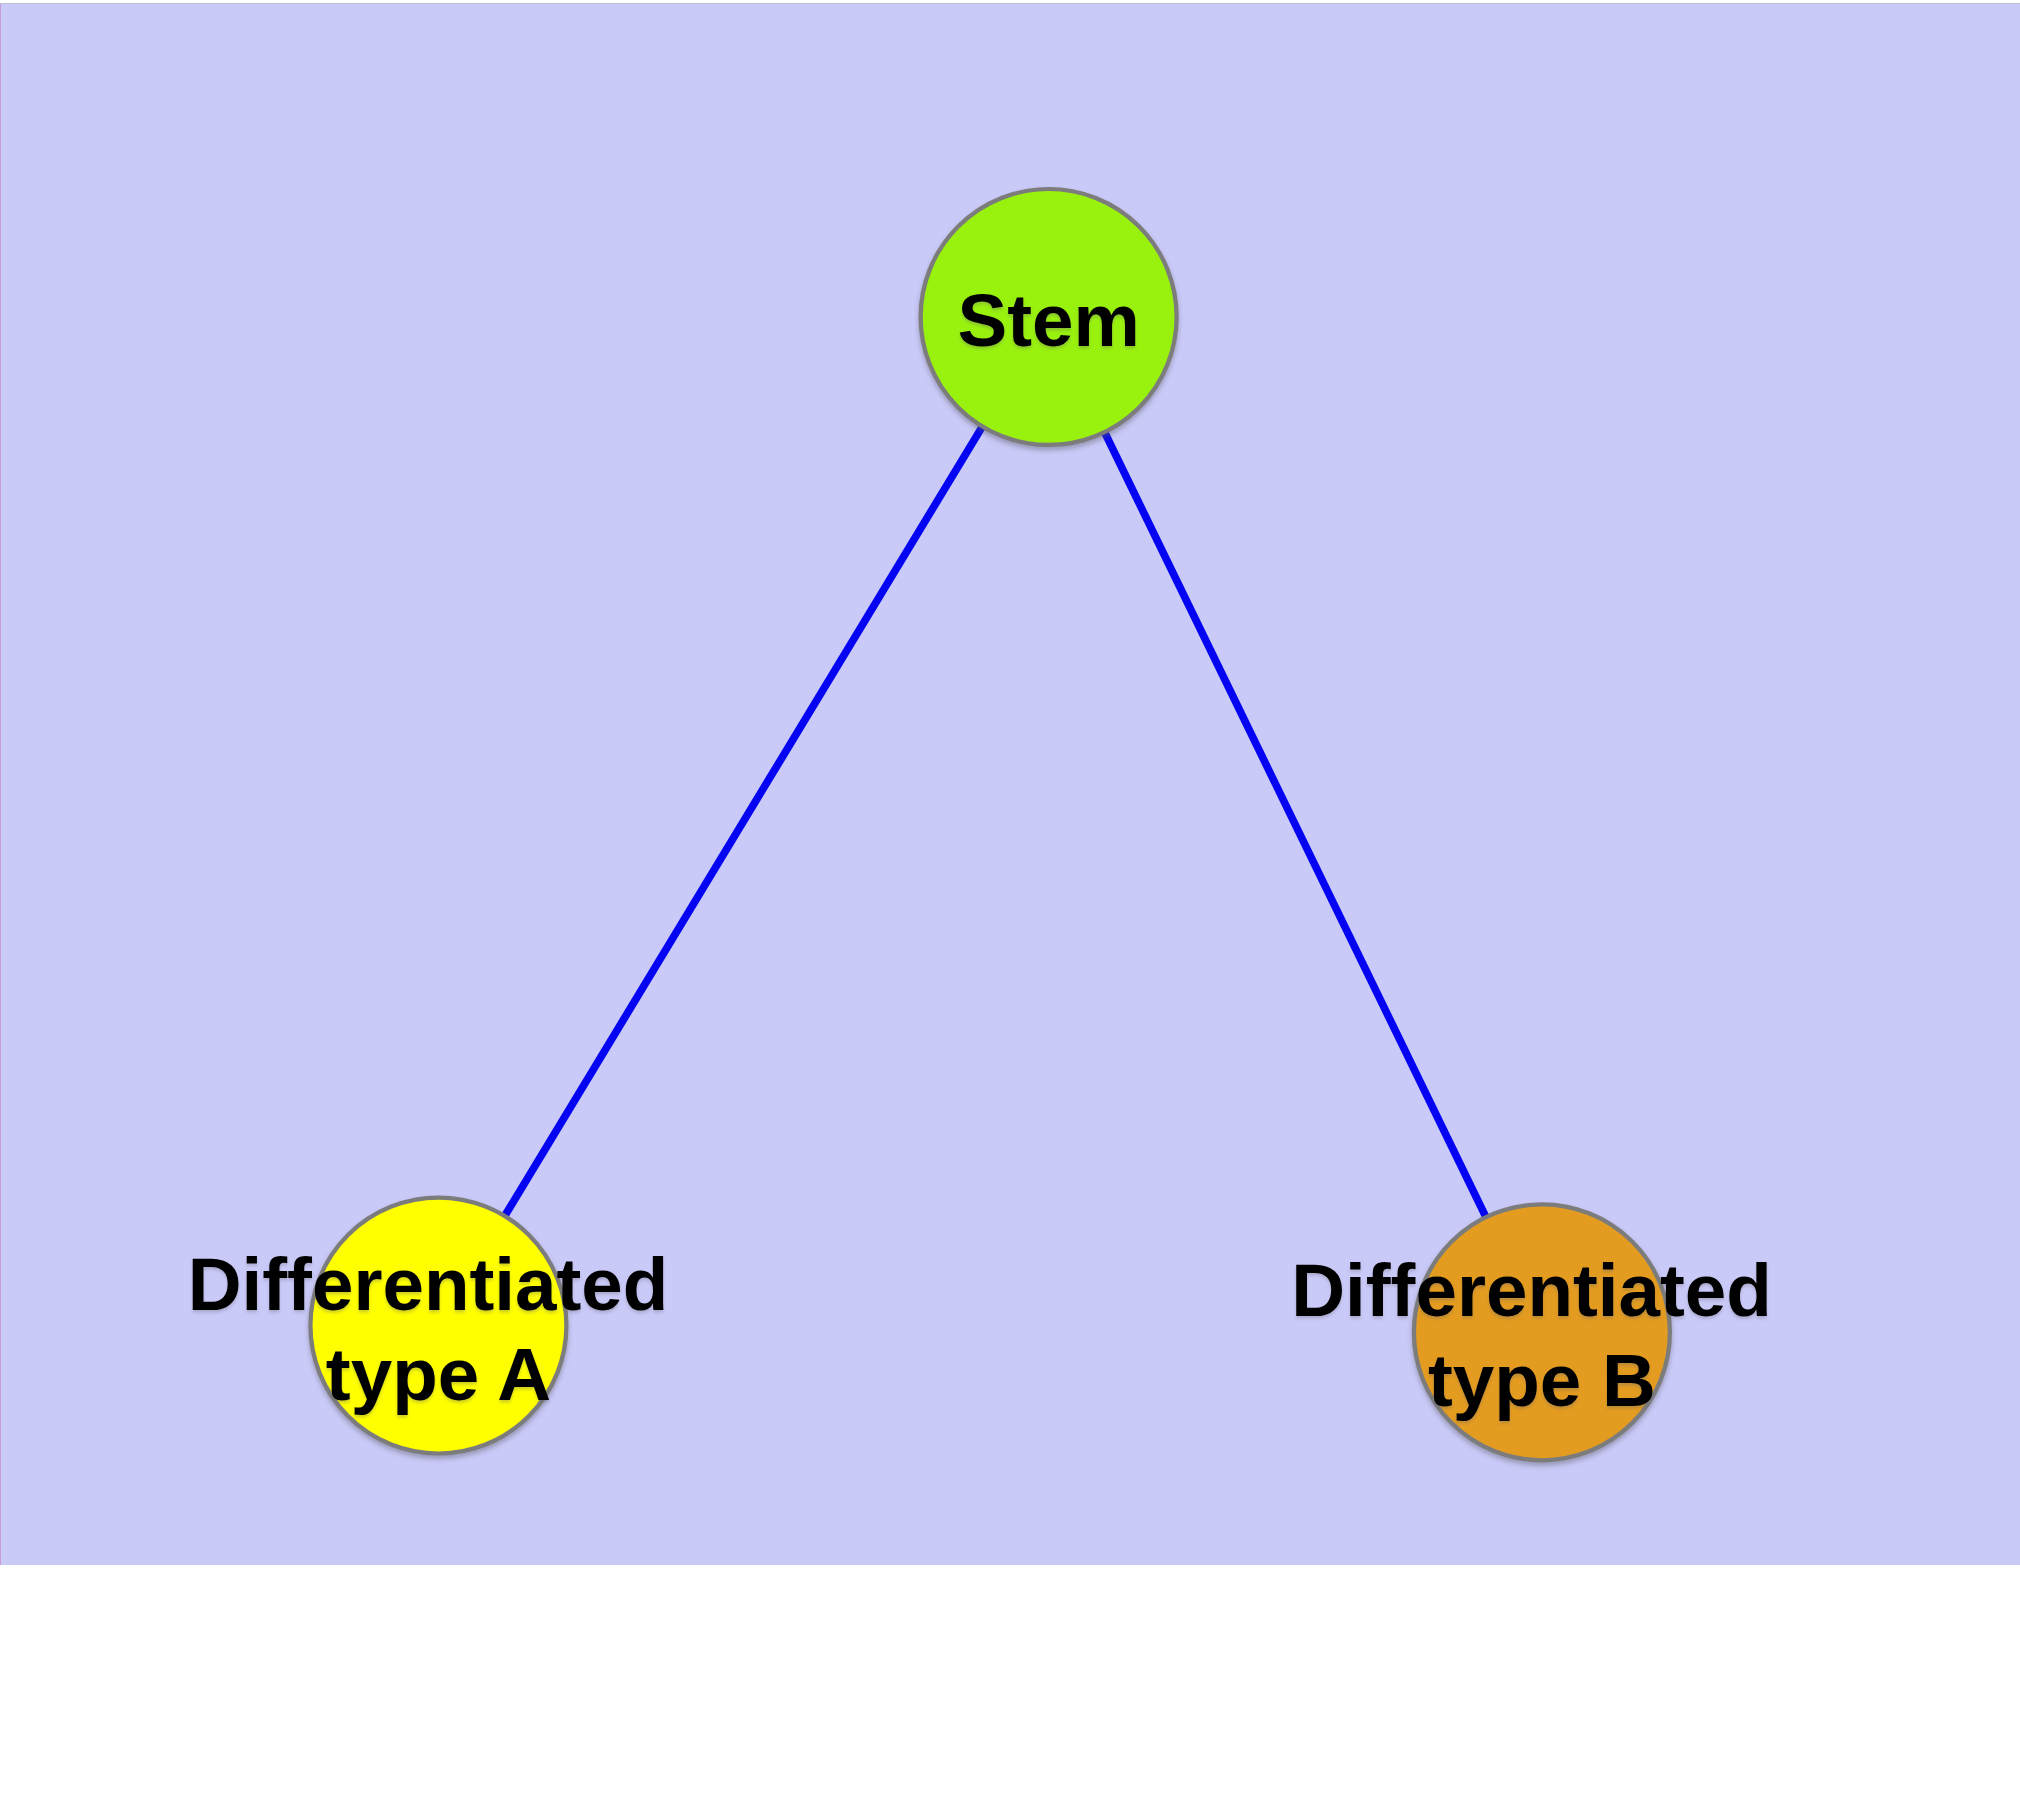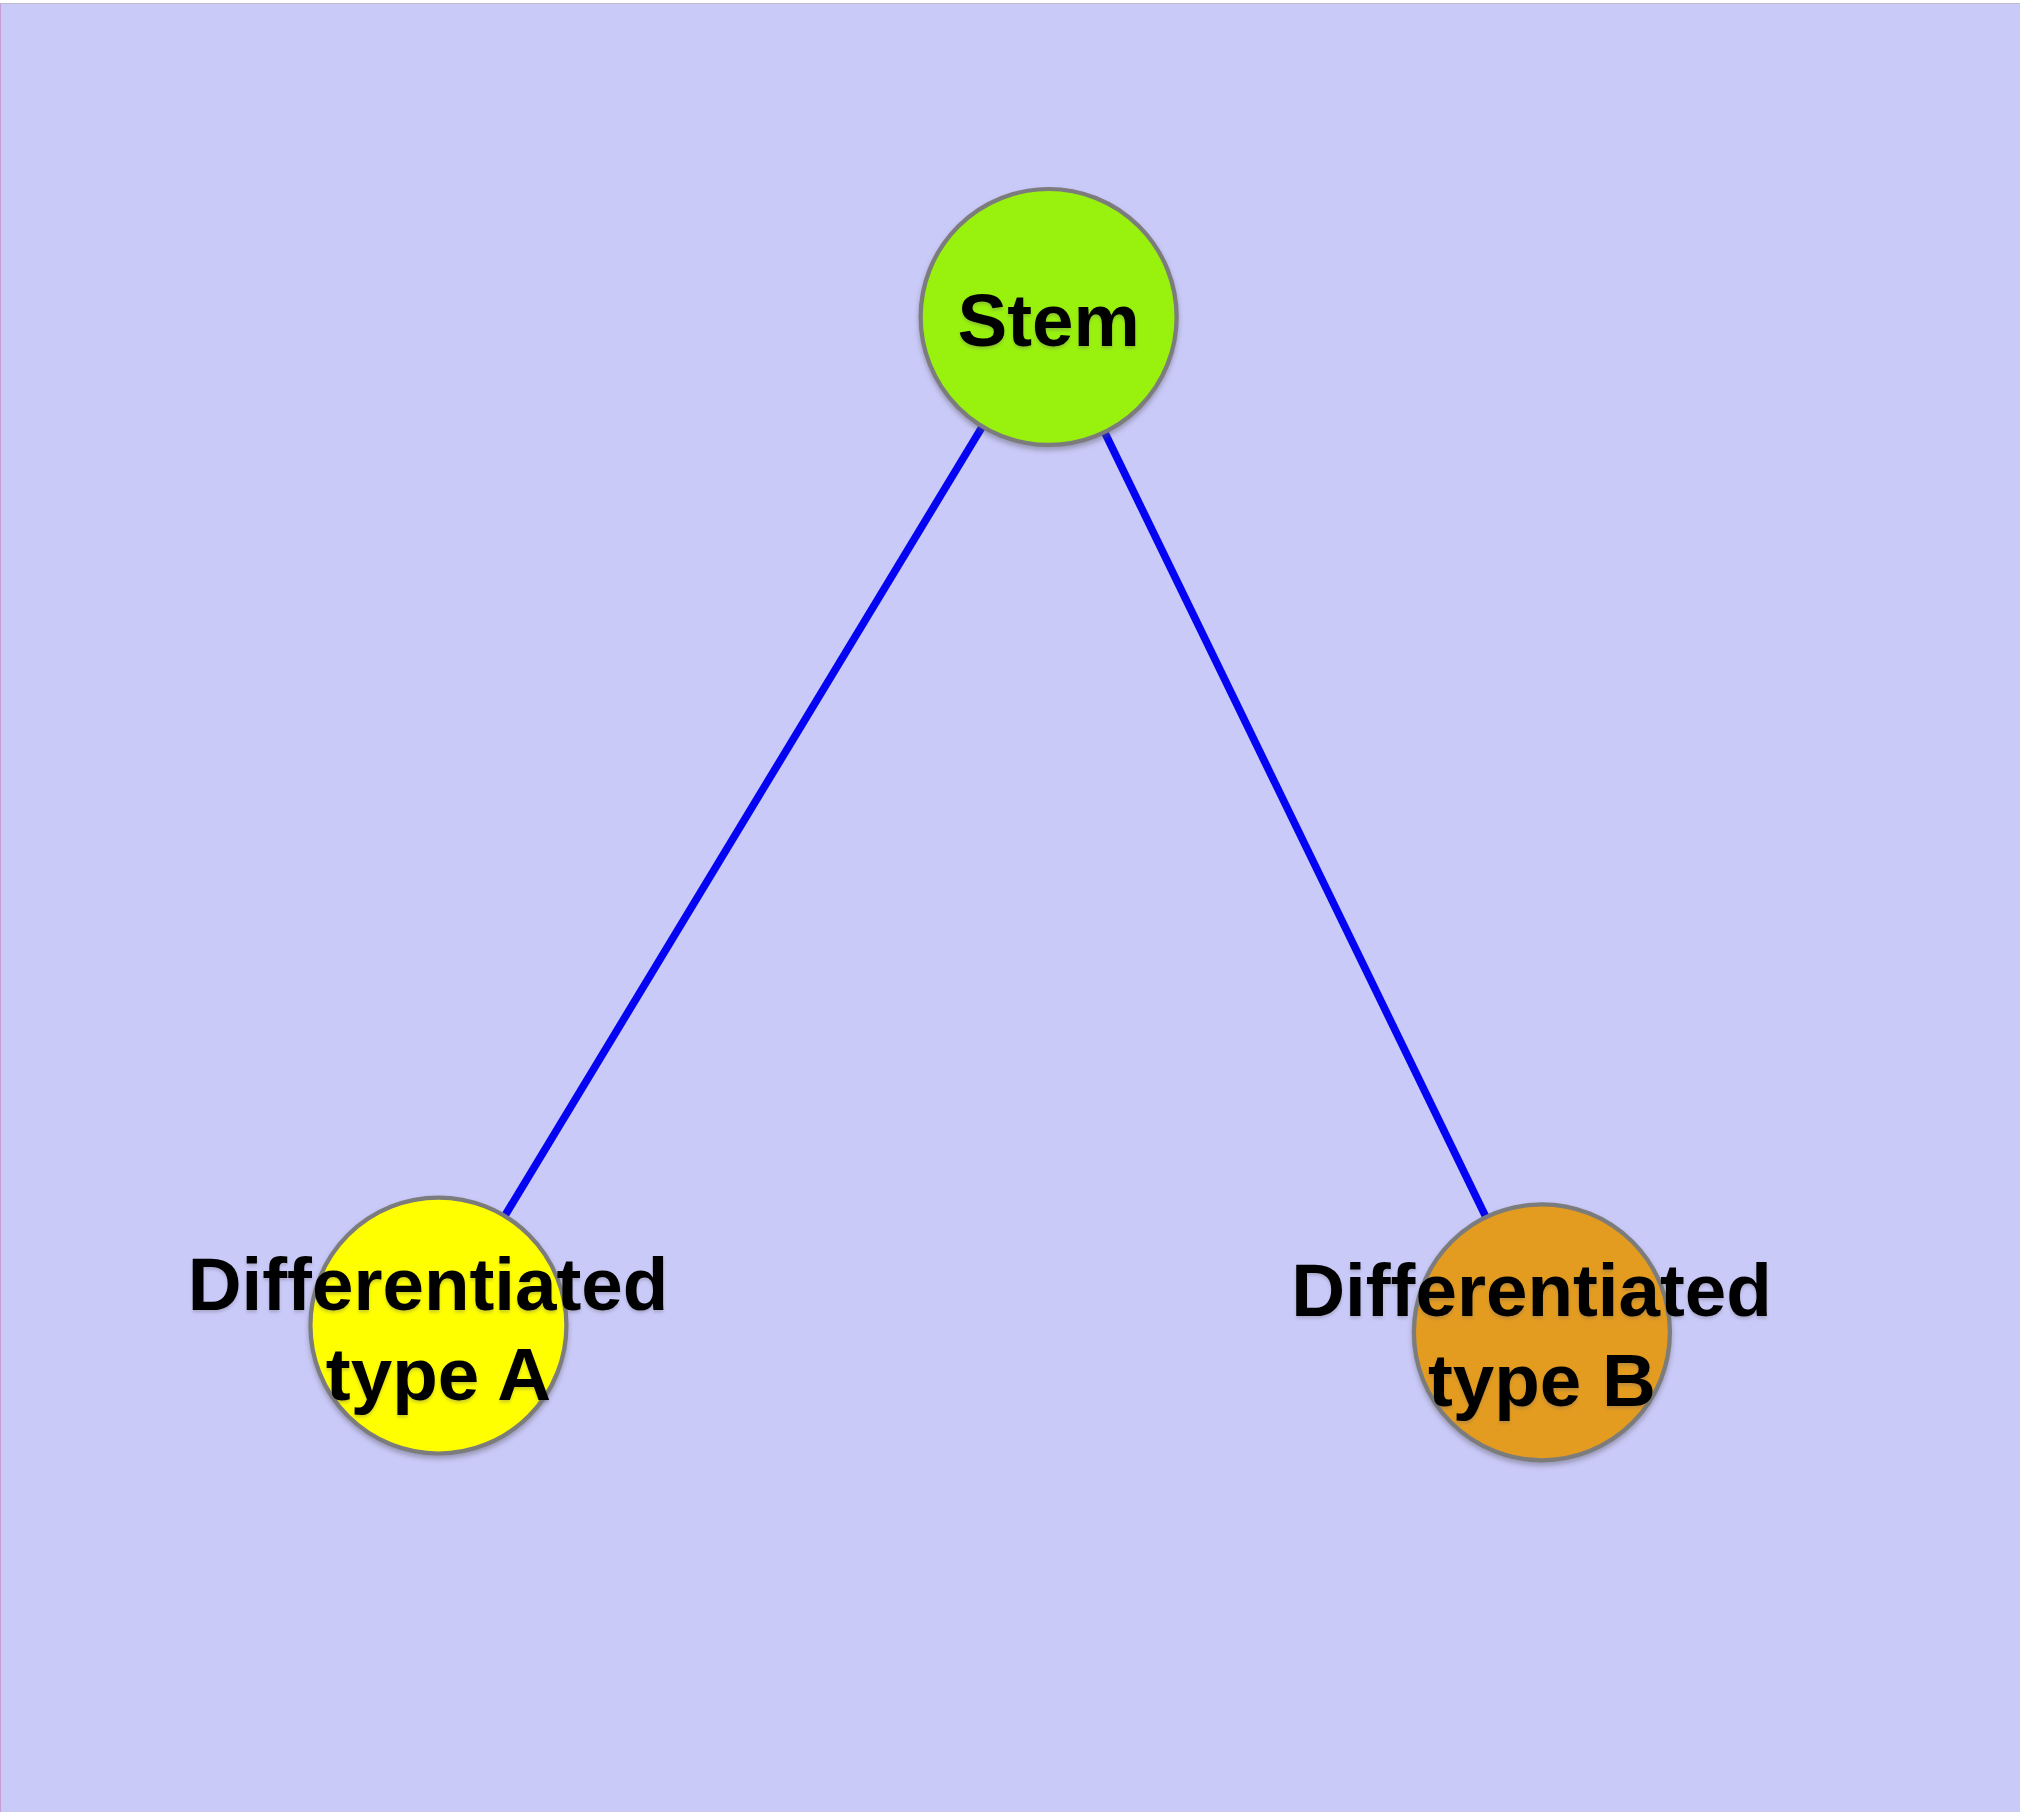--- a/index.html
+++ b/index.html
@@ -5,21 +5,21 @@
   html, body {
     margin: 0;
     padding: 0;
   }
   body {
     font-family: "Liberation Sans", sans-serif;
   }
   .page {
     position: relative;
     width: 2021px;
-    height: 1812px;
+    height: 1565px;
     overflow: hidden;
     background: #be185d;
   }
   .window-top-strip {
     position: absolute;
     top: 0; left: 0;
     width: 100%;
     height: 2.5px;
     background: #FFFFFF;
     border-bottom: 0.8px solid #BDBDCB;

